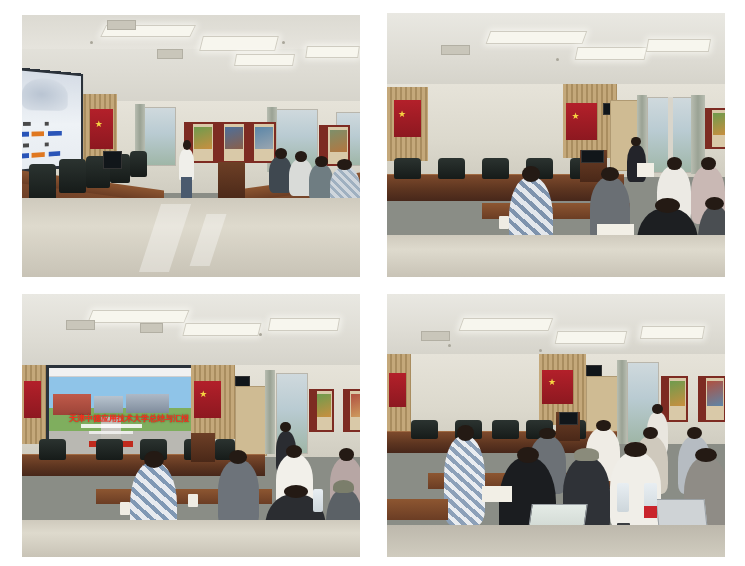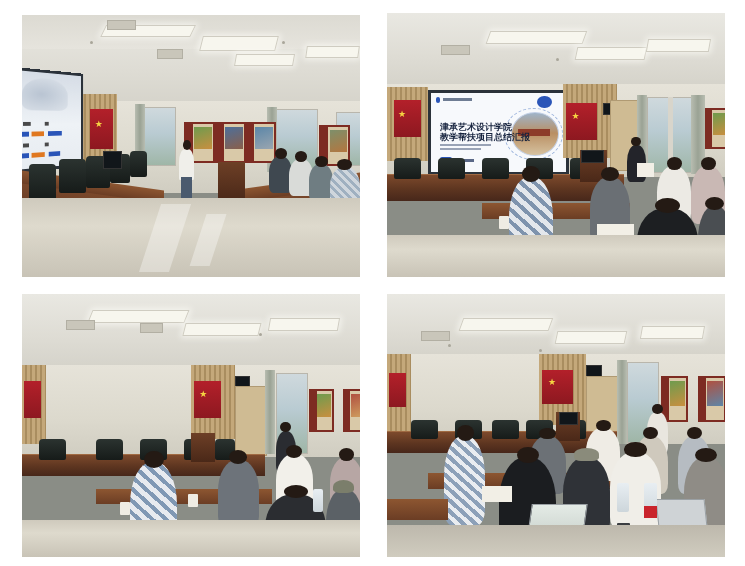--- a/index.html
+++ b/index.html
@@ -190,37 +190,20 @@
       <div class="vent" style="left:16%;top:12%;width:8%;height:3%;"></div>
       <div class="smoke" style="left:50%;top:17%;"></div>
 
       <div class="backwall" style="top:27%;height:35%;"></div>
 
       <div class="woodslat" style="left:0%;top:28%;width:12%;height:28%;"></div>
       <div class="flag" style="left:2%;top:33%;width:8%;height:14%;">
         <div class="flag-emblem" style="left:16%;top:26%;">★</div>
       </div>
 
-      <div class="screen" style="left:12%;top:29%;width:40%;height:30%;">
-        <div class="screen-inner slidebody">
-          <div style="position:absolute;left:4%;top:6%;width:3%;height:7%;background:#2a55b8;border-radius:2px;"></div>
-          <div class="txtline" style="left:9%;top:7%;width:22%;height:4%;background:#6e7c93;"></div>
-          <div style="position:absolute;right:10%;top:4%;width:11%;height:16%;background:#2a55b8;border-radius:50%;"></div>
-          <div style="position:absolute;right:5%;top:24%;width:34%;height:54%;border-radius:50%;overflow:hidden;border:1px solid #c3d0e6;background:linear-gradient(180deg,#9fb4c9 0%,#b98f63 48%,#d6c2a0 100%);">
-            <div style="position:absolute;left:12%;top:38%;width:70%;height:16%;background:#8d3c2a;"></div>
-          </div>
-          <div style="position:absolute;right:2%;top:19%;width:42%;height:64%;border:1px dashed #9fb6dd;border-radius:50%;"></div>
-          <div class="slide-title" style="left:7%;top:36%;font-size:9px;color:#16233e;">津承艺术设计学院</div>
-          <div class="slide-title" style="left:7%;top:48%;font-size:9px;color:#16233e;">教学帮扶项目总结汇报</div>
-          <div class="txtline" style="left:7%;top:65%;width:38%;height:2.5%;background:rgba(90,105,135,.6);"></div>
-          <div class="txtline" style="left:7%;top:70%;width:30%;height:2.5%;background:rgba(90,105,135,.6);"></div>
-          <div style="position:absolute;left:7%;top:82%;width:9%;height:7%;background:#2a55b8;border-radius:2px;"></div>
-          <div class="txtline" style="left:18%;top:83.5%;width:14%;height:4%;background:#5a6887;"></div>
-        </div>
-      </div>
 
       <div class="woodslat" style="left:52%;top:27%;width:16%;height:28%;"></div>
       <div class="flag" style="left:53%;top:34%;width:9%;height:14%;">
         <div class="flag-emblem" style="left:18%;top:26%;">★</div>
       </div>
       <div class="monitor" style="left:64%;top:34%;width:4%;height:4%;"></div>
 
       <div style="position:absolute;left:66%;top:33%;width:8%;height:26%;background:#cfbb93;border:1px solid #b09a73;"></div>
       <div class="curtain" style="left:74%;top:31%;width:3%;height:30%;"></div>
       <div class="window" style="left:77%;top:32%;width:13%;height:28%;"></div>
@@ -281,20 +264,33 @@
       <div class="lightpanel" style="left:73%;top:9%;width:20%;height:4%;transform:skewX(-10deg);"></div>
       <div class="vent" style="left:13%;top:10%;width:8%;height:3%;"></div>
       <div class="vent" style="left:35%;top:11%;width:6%;height:3%;"></div>
       <div class="smoke" style="left:70%;top:15%;"></div>
 
       <div class="backwall" style="top:27%;height:35%;"></div>
 
       <div class="woodslat" style="left:0%;top:27%;width:7%;height:30%;"></div>
       <div class="flag" style="left:0.5%;top:33%;width:5%;height:14%;"></div>
 
+      <div class="screen" style="left:7%;top:27%;width:43%;height:33%;">
+        <div class="screen-inner" style="background:linear-gradient(180deg,#eef1f5 0 10%,#8fc4e8 10% 46%,#7fae5e 46% 72%,#b9b8b2 72% 100%);">
+          <div style="position:absolute;left:0;top:0;width:100%;height:9%;background:#f1f1f1;border-bottom:1px solid #cfcfcf;"></div>
+          <div style="position:absolute;left:3%;top:30%;width:26%;height:24%;background:linear-gradient(180deg,#c05a4a,#9c4438);"></div>
+          <div style="position:absolute;left:31%;top:32%;width:20%;height:20%;background:linear-gradient(180deg,#b8c3ce,#8d9aa8);"></div>
+          <div style="position:absolute;left:53%;top:30%;width:30%;height:22%;background:linear-gradient(180deg,#aeb9c6,#7f8c9c);"></div>
+          <div style="position:absolute;left:36%;top:56%;width:14%;height:40%;background:linear-gradient(180deg,#d5d3cc,#b1aea6);"></div>
+          <div class="slide-title" style="left:14%;top:52%;font-size:8px;color:#ff2b1c;text-shadow:0 0 2px rgba(0,0,0,.5);">天津中德应用技术大学总结与汇报</div>
+          <div class="txtline" style="left:22%;top:65%;width:42%;height:4%;background:rgba(255,255,255,.85);"></div>
+          <div class="txtline" style="left:28%;top:73%;width:30%;height:3%;background:rgba(255,255,255,.7);"></div>
+          <div style="position:absolute;left:28%;top:84%;width:30%;height:7%;background:#c02a1d;"></div>
+        </div>
+      </div>
 
       <div class="woodslat" style="left:50%;top:27%;width:13%;height:28%;"></div>
       <div class="flag" style="left:51%;top:33%;width:8%;height:14%;">
         <div class="flag-emblem" style="left:18%;top:26%;">★</div>
       </div>
       <div class="monitor" style="left:63%;top:31%;width:4%;height:4%;"></div>
       <div style="position:absolute;left:63%;top:35%;width:9%;height:26%;background:#cfbb93;border:1px solid #b09a73;"></div>
       <div class="curtain" style="left:72%;top:29%;width:3%;height:32%;"></div>
       <div class="window" style="left:75%;top:30%;width:9%;height:30%;"></div>
       <div class="poster" style="left:85%;top:36%;width:6%;height:15%;">

